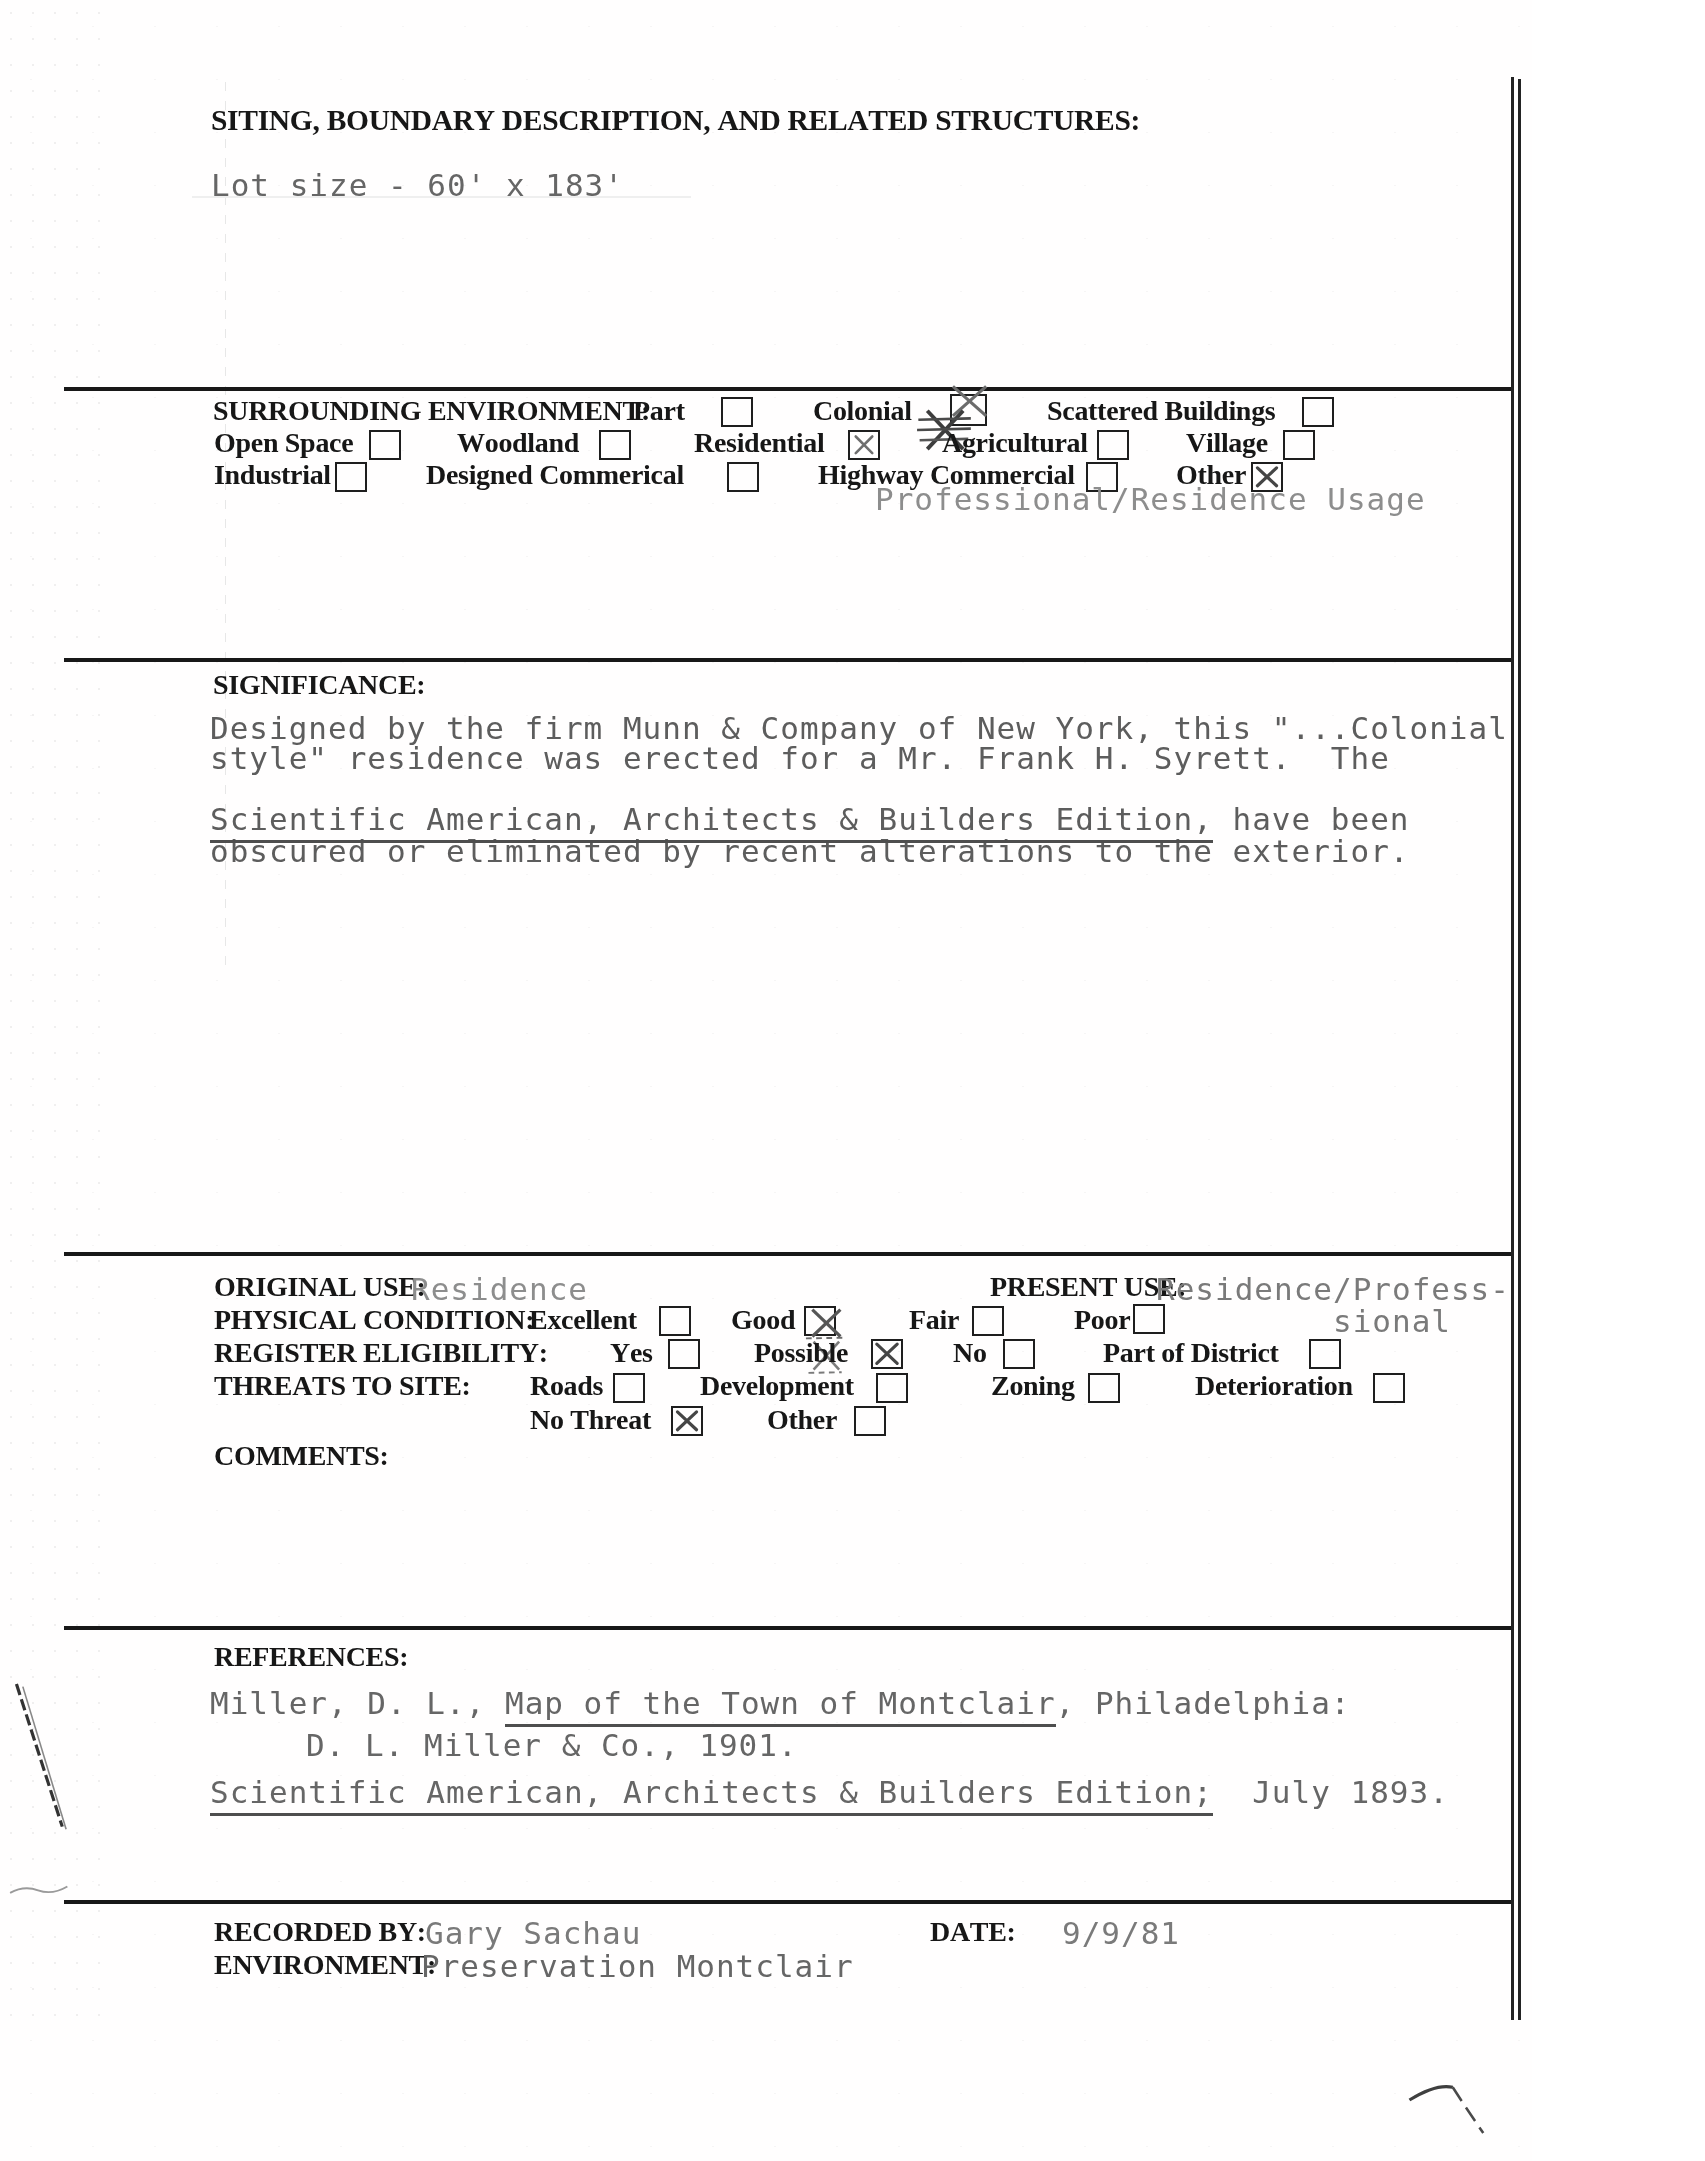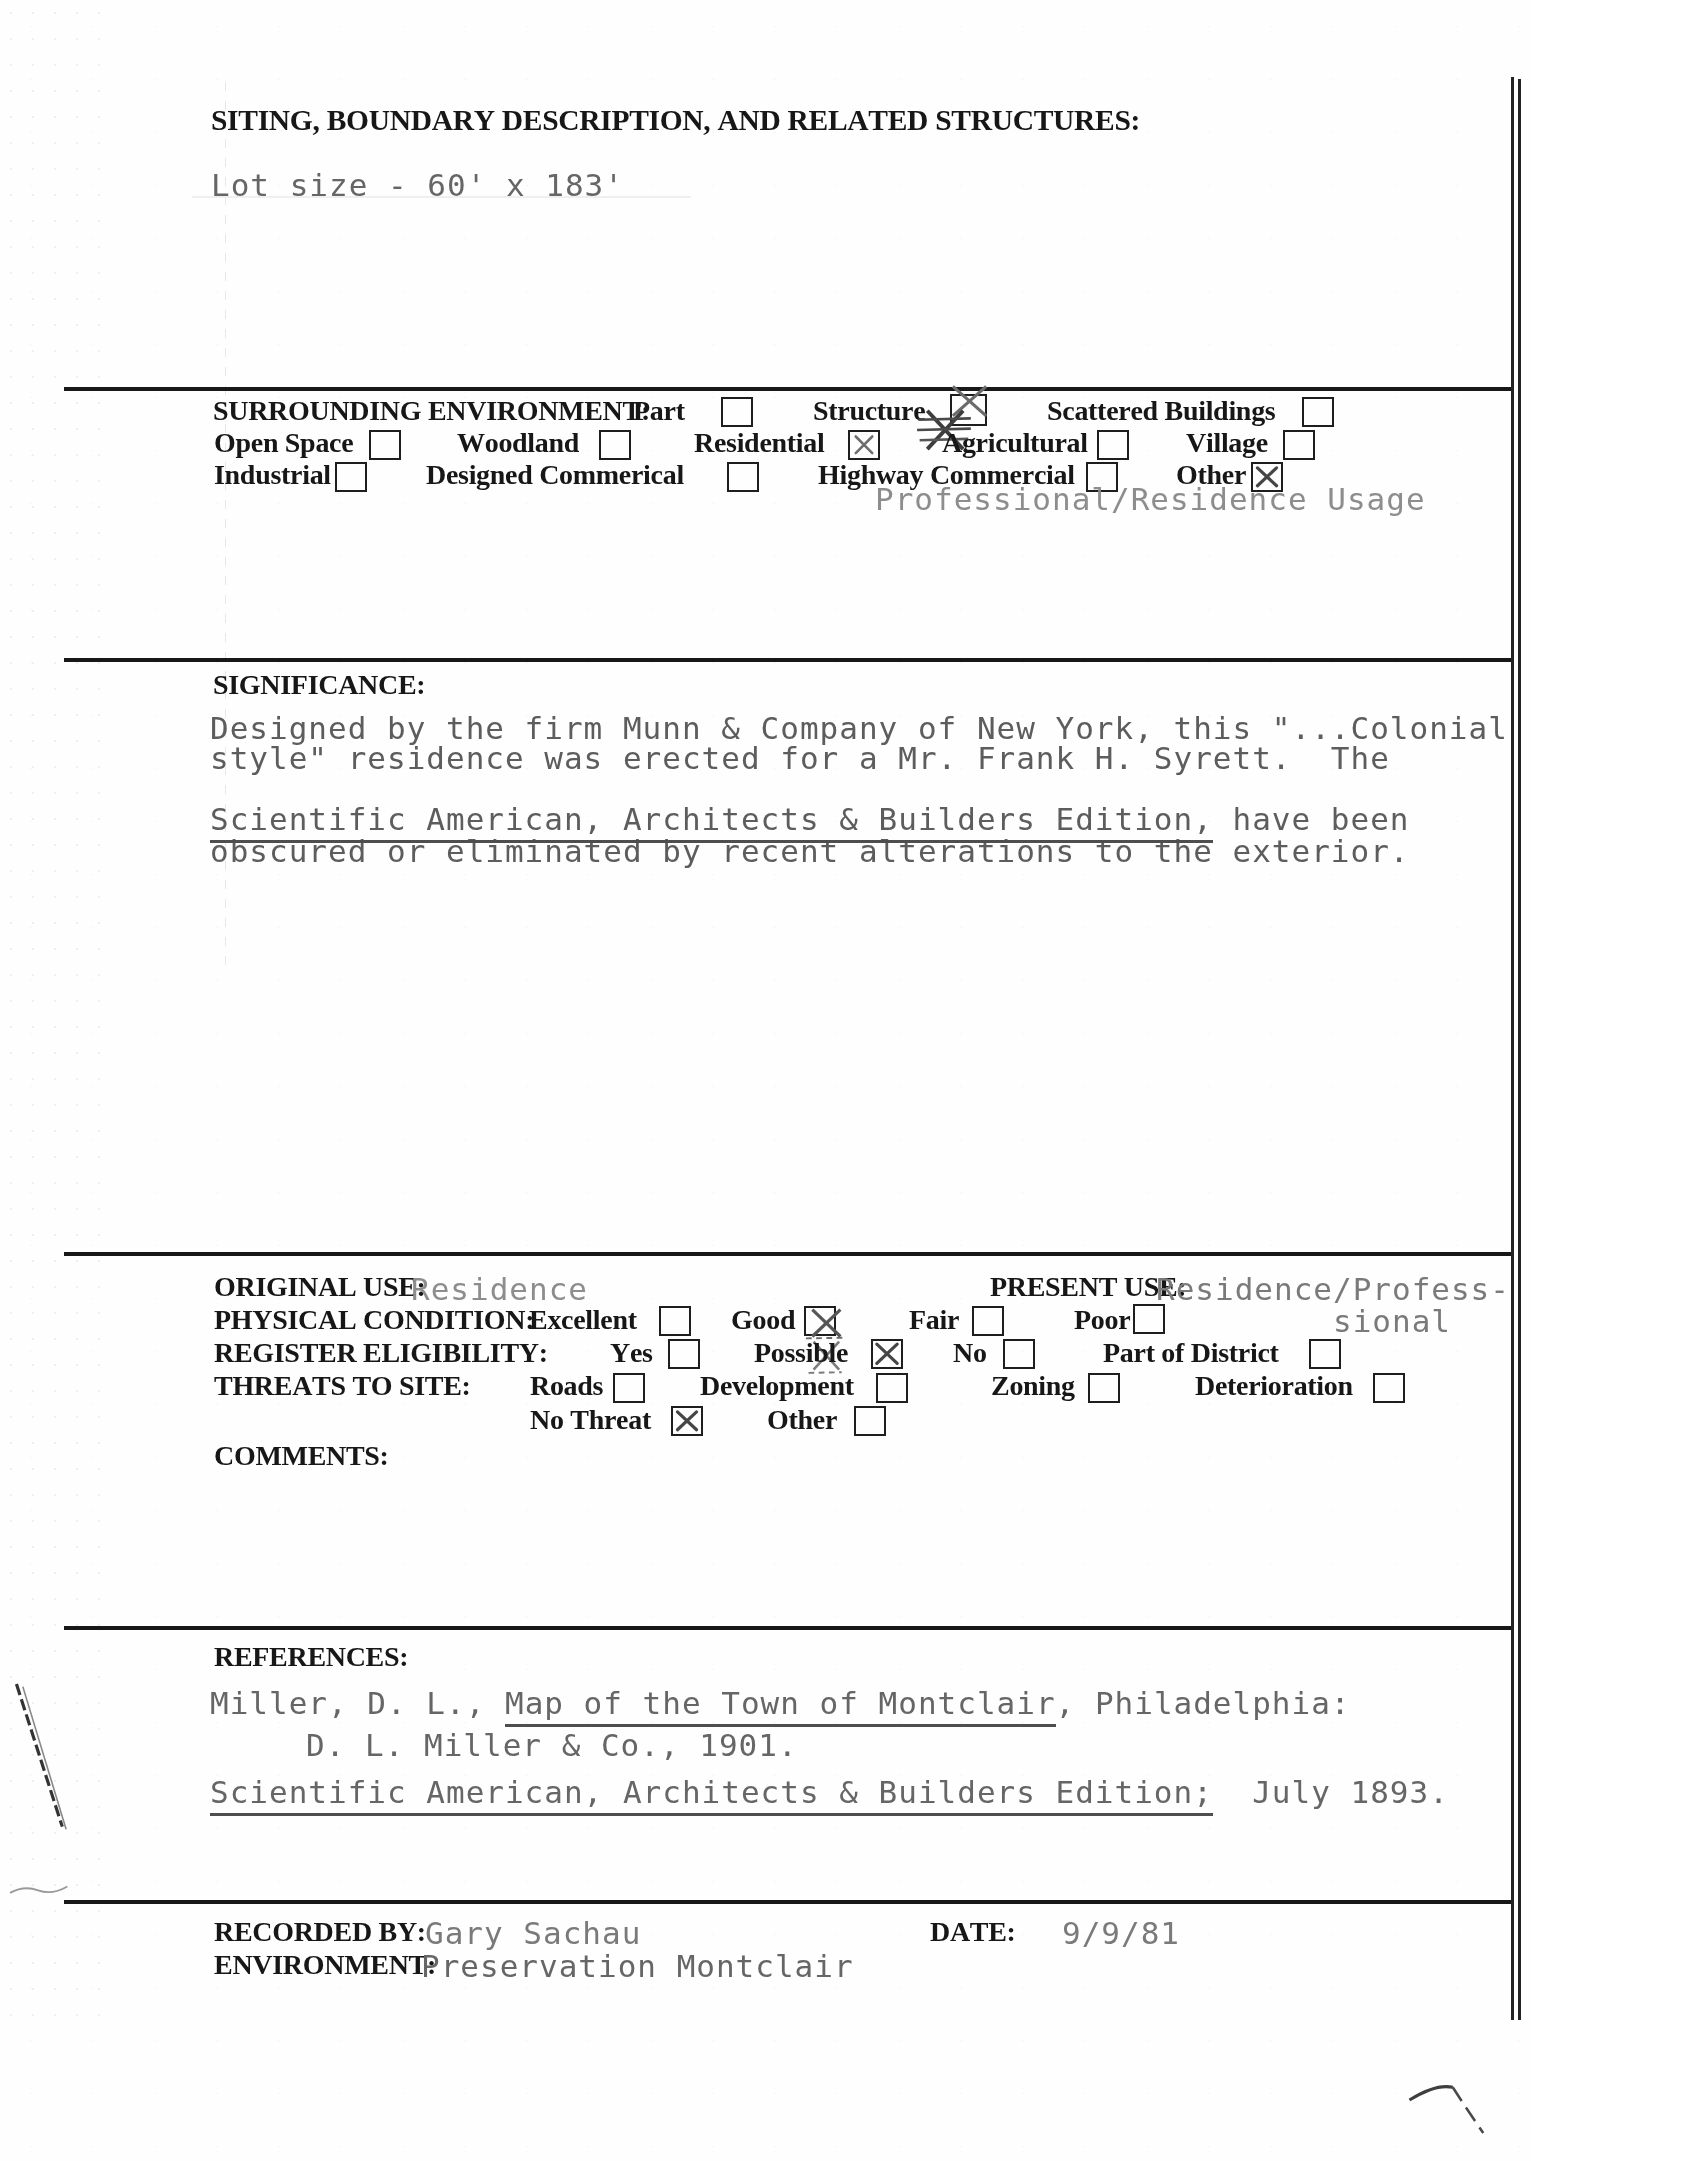--- a/index.html
+++ b/index.html
@@ -46,21 +46,21 @@
   <span class="lbl lbl-xl" style="left:211px;top:105px">SITING, BOUNDARY DESCRIPTION, AND RELATED STRUCTURES:</span>
   <span class="typed" style="left:211px;top:170px">Lot size - 60' x 183'</span>
 
   <div class="rule" style="top:387px"></div>
 
   <span class="lbl" style="left:213px;top:396px">SURROUNDING ENVIRONMENT:</span>
 
   <span class="lbl" style="left:633px;top:396px">Part</span>
   <span class="cb" style="left:721px;top:397px"></span>
 
-  <span class="lbl" style="left:813px;top:396px">Structure</span>
+  <span class="lbl" style="left:813px;top:396px">Colonial</span>
   <span class="cb" style="left:950px;top:394px;width:33px;height:28px"></span>
   <svg class="marksvg" style="left:908px;top:380px;width:109px;height:96px" viewBox="0 0 170 150">
     <line x1="70" y1="10" x2="122" y2="56" stroke="#6b6b6b" stroke-width="5"></line>
     <line x1="122" y1="10" x2="70" y2="56" stroke="#6b6b6b" stroke-width="5"></line>
     <line x1="30" y1="48" x2="86" y2="108" stroke="#3d3d3d" stroke-width="6"></line>
     <line x1="86" y1="48" x2="30" y2="108" stroke="#3d3d3d" stroke-width="6"></line>
     <line x1="16" y1="62" x2="98" y2="60" stroke="#4a4a4a" stroke-width="4"></line>
     <line x1="14" y1="78" x2="98" y2="76" stroke="#4a4a4a" stroke-width="4"></line>
     <line x1="18" y1="94" x2="94" y2="92" stroke="#565656" stroke-width="4"></line>
   </svg>

